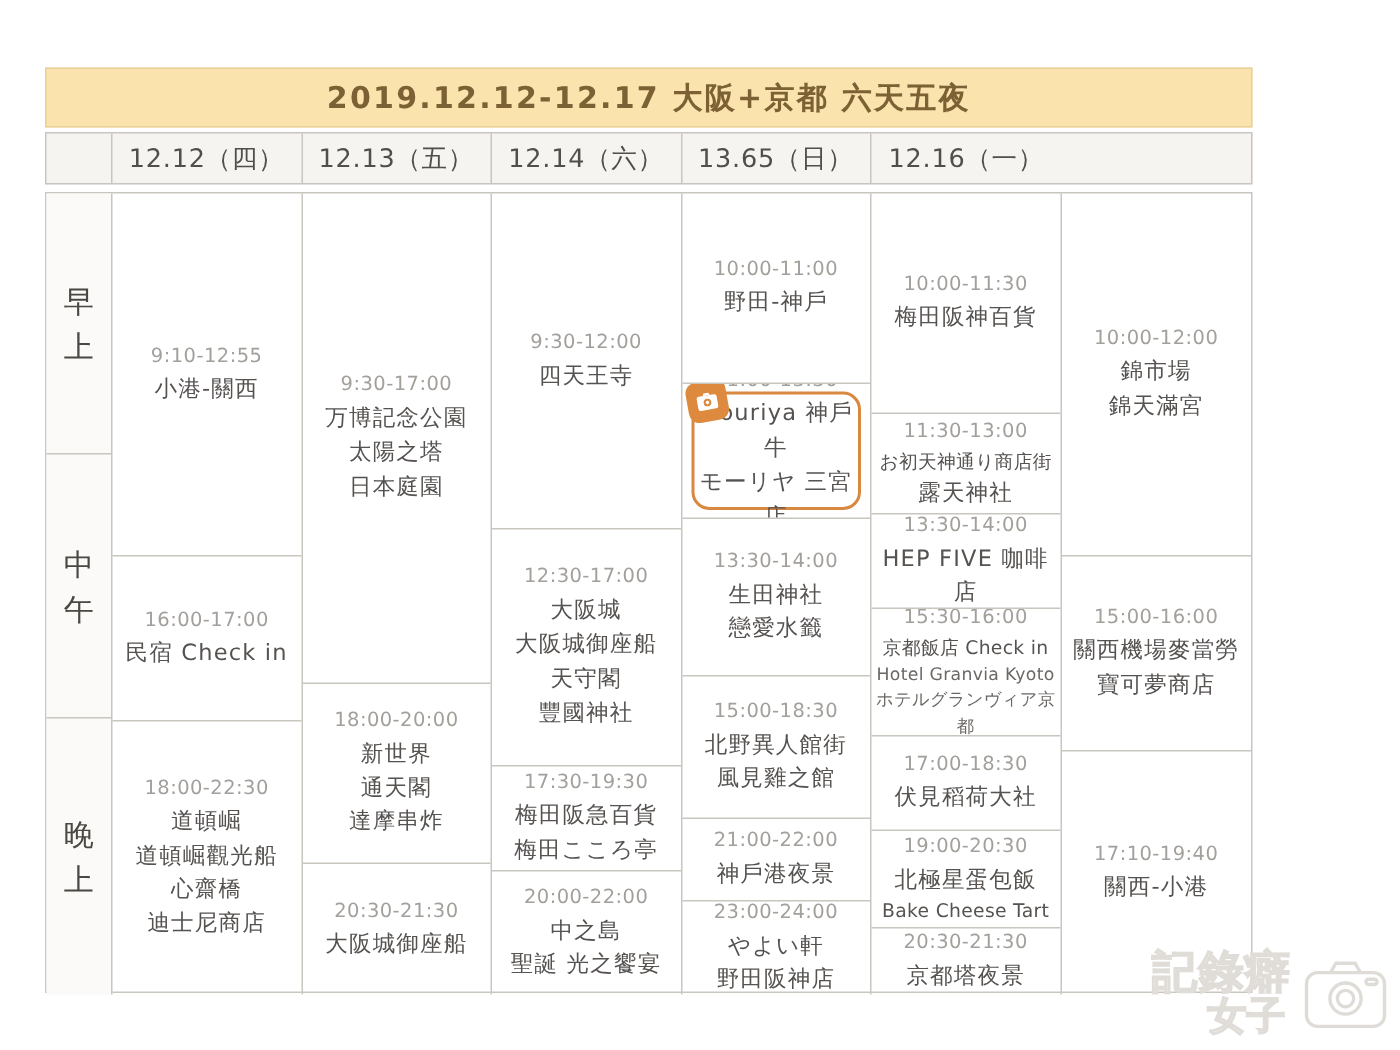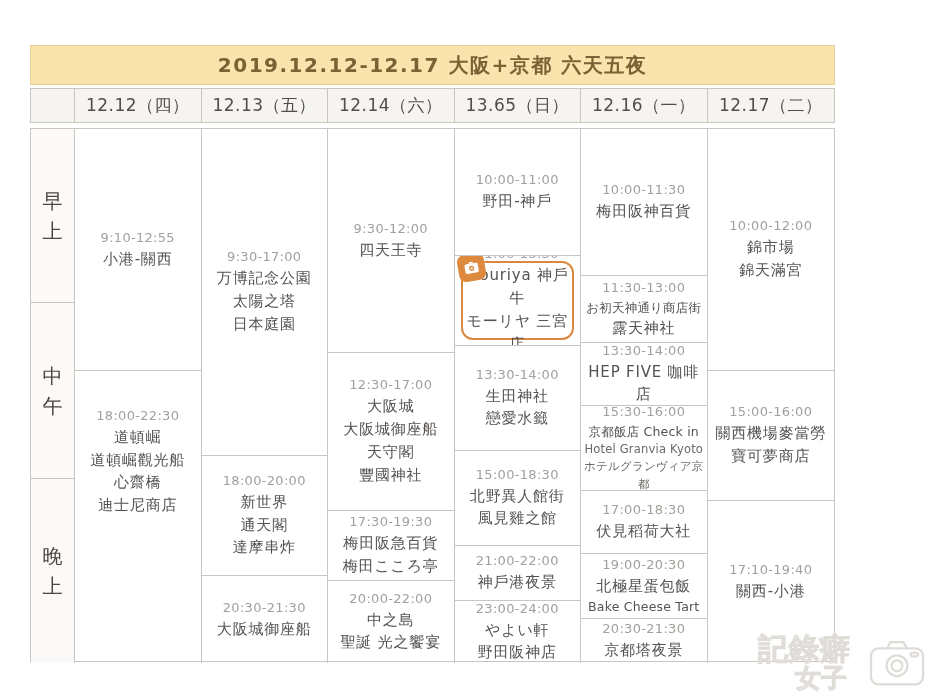--- a/index.html
+++ b/index.html
@@ -71,62 +71,65 @@
     display:flex;flex-direction:column;align-items:center;justify-content:center;
   }
   .badge{
     position:absolute;left:-5px;top:-9px;width:27px;height:27px;
     background:var(--badge);border-radius:7px;
     transform:rotate(-10deg);
     display:flex;align-items:center;justify-content:center;
   }
   .watermark{
     position:absolute;right:6px;bottom:8px;
-    display:flex;align-items:flex-end;gap:16px;z-index:5;
+    display:flex;align-items:flex-end;gap:6px;z-index:5;
   }
   .wm-text{
     color:#f6f4f1;-webkit-text-stroke:1px var(--wm);
     font-weight:bold;text-align:right;line-height:1.05;
   }
   .wm-line1{font-size:30px;letter-spacing:1px;}
   .wm-line2{font-size:26px;margin-right:4px;}
 </style>
 </head>
 <body>
 
 <div class="frame">
   <div class="title-bar">2019.12.12-12.17  大阪+京都 六天五夜</div>
   <div class="header-row">
       <div class="header-cell"></div>
       <div class="header-cell">12.12（四）</div>
       <div class="header-cell">12.13（五）</div>
       <div class="header-cell">12.14（六）</div>
       <div class="header-cell">13.65（日）</div>
       <div class="header-cell">12.16（一）</div>
-      <div class="header-cell">12.17（二）</div>
     </div>
   <div class="body-grid">
       <div class="label-col">
         <div class="label-cell" style="height: 174px;">
           <span>早
 上</span>
         </div>
         <div class="label-cell" style="height: 176px;">
           <span>中
 午</span>
         </div>
         <div class="label-cell" style="height: 184px;">
           <span>晚
 上</span>
         </div>
       </div>
       <div class="day-col">
         <div class="cell" style="height: 242px;">
           <div class="time">9:10-12:55</div>
           <div class="line">小港-關西</div>
+        </div>
+        <div class="cell" style="height: 110px;">
+          <div class="time">16:00-17:00</div>
+          <div class="line">民宿 Check in</div>
         </div>
         <div class="cell" style="height: 182px;">
           <div class="time">18:00-22:30</div>
           <div class="line">道頓崛</div>
           <div class="line">道頓崛觀光船</div>
           <div class="line">心齋橋</div>
           <div class="line">迪士尼商店</div>
         </div>
       </div>
       <div class="day-col">

